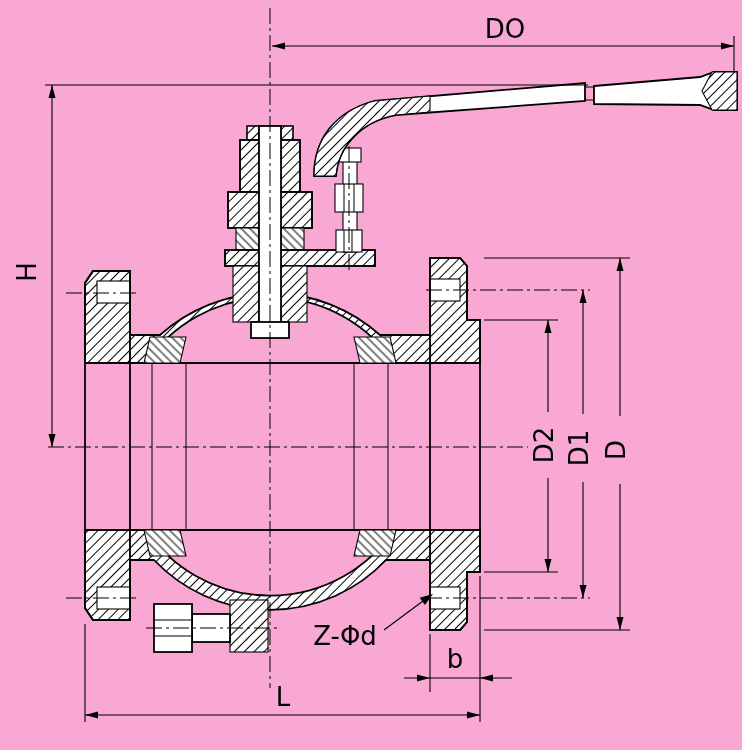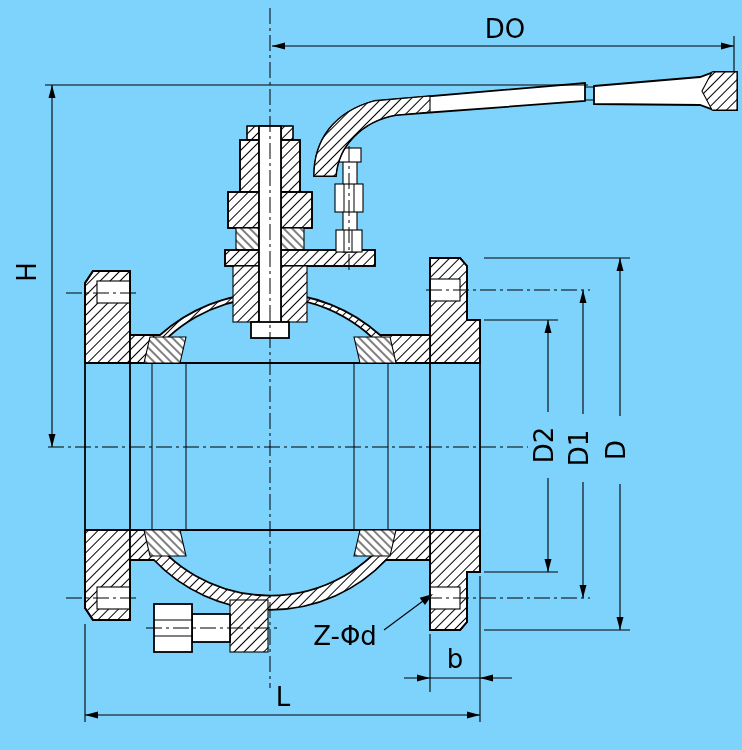--- a/index.html
+++ b/index.html
@@ -1,16 +1,16 @@
 <!DOCTYPE html>
 <html><head>
 <meta charset="utf-8">
 <style>
   html,body{margin:0;padding:0;background:#fff;}
-  .canvas{position:relative;width:742px;height:750px;background:#7dd3fc;overflow:hidden;}
+  .canvas{position:relative;width:742px;height:750px;background:#f9a8d4;overflow:hidden;}
   svg{display:block;}
   text{font-family:"DejaVu Sans","Liberation Sans",sans-serif;font-size:26px;fill:#000;}
   .s  {stroke:#000;stroke-width:1.8;}
   .s1 {stroke:#000;stroke-width:1.1;}
   .nf {fill:none;}
   .wh {fill:#fff;}
   .cl {stroke:#000;stroke-width:1;fill:none;stroke-dasharray:16 4 3 4;}
   .dim{stroke:#000;stroke-width:1.1;fill:none;}
   .ah {fill:#000;stroke:none;}
 </style>

